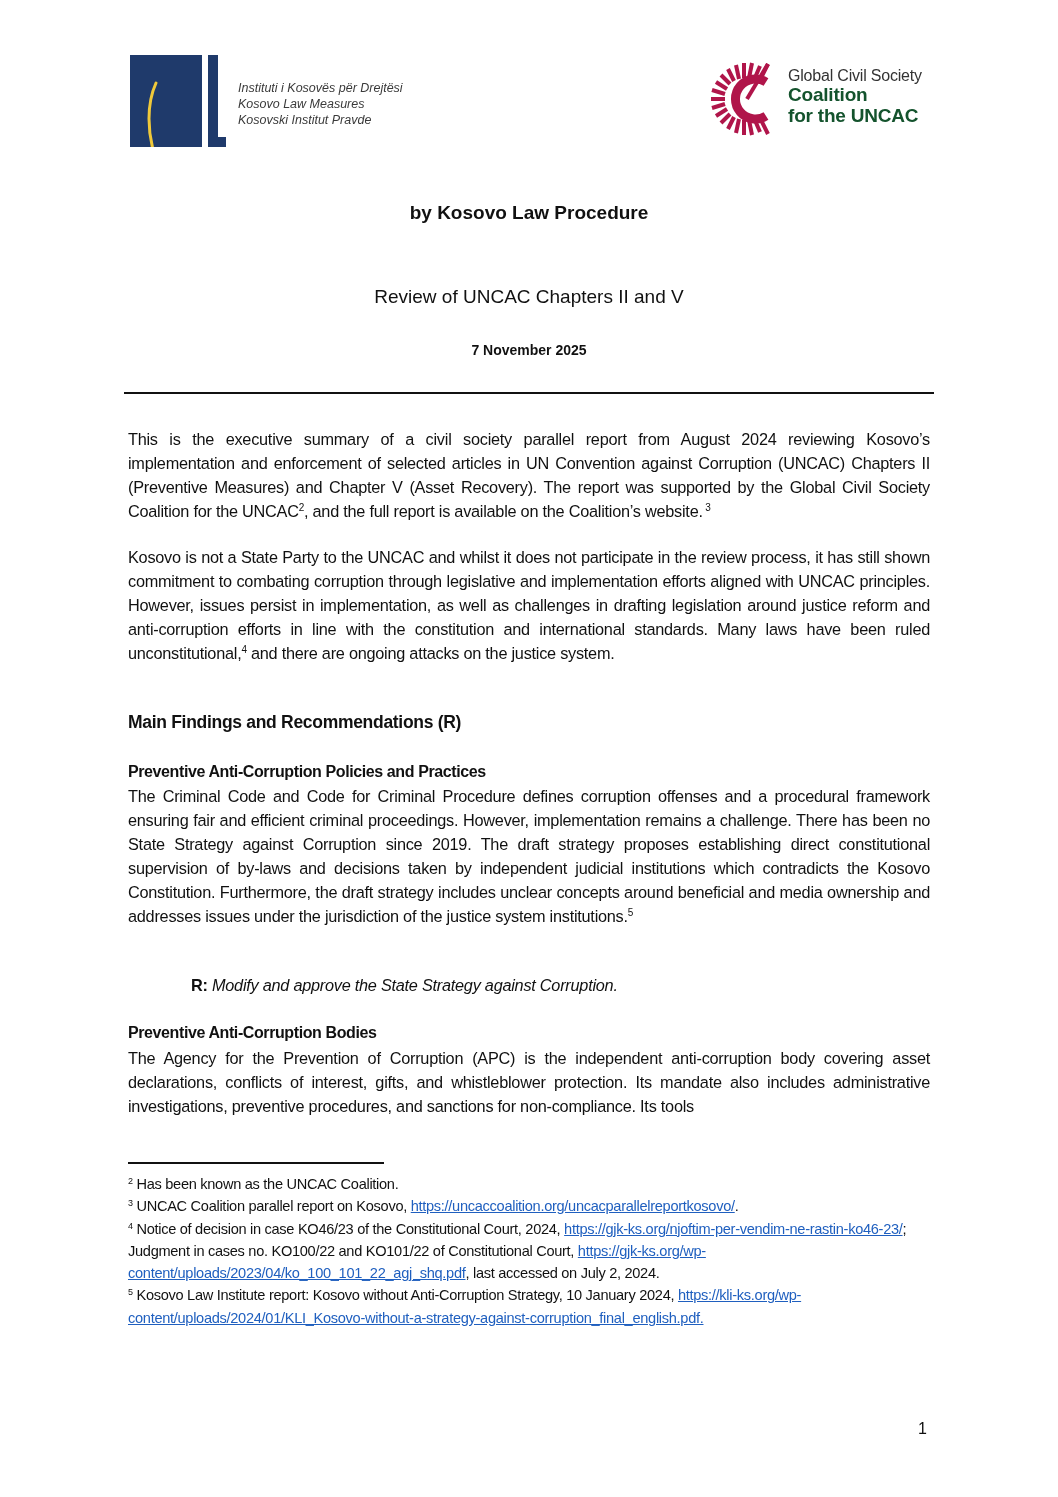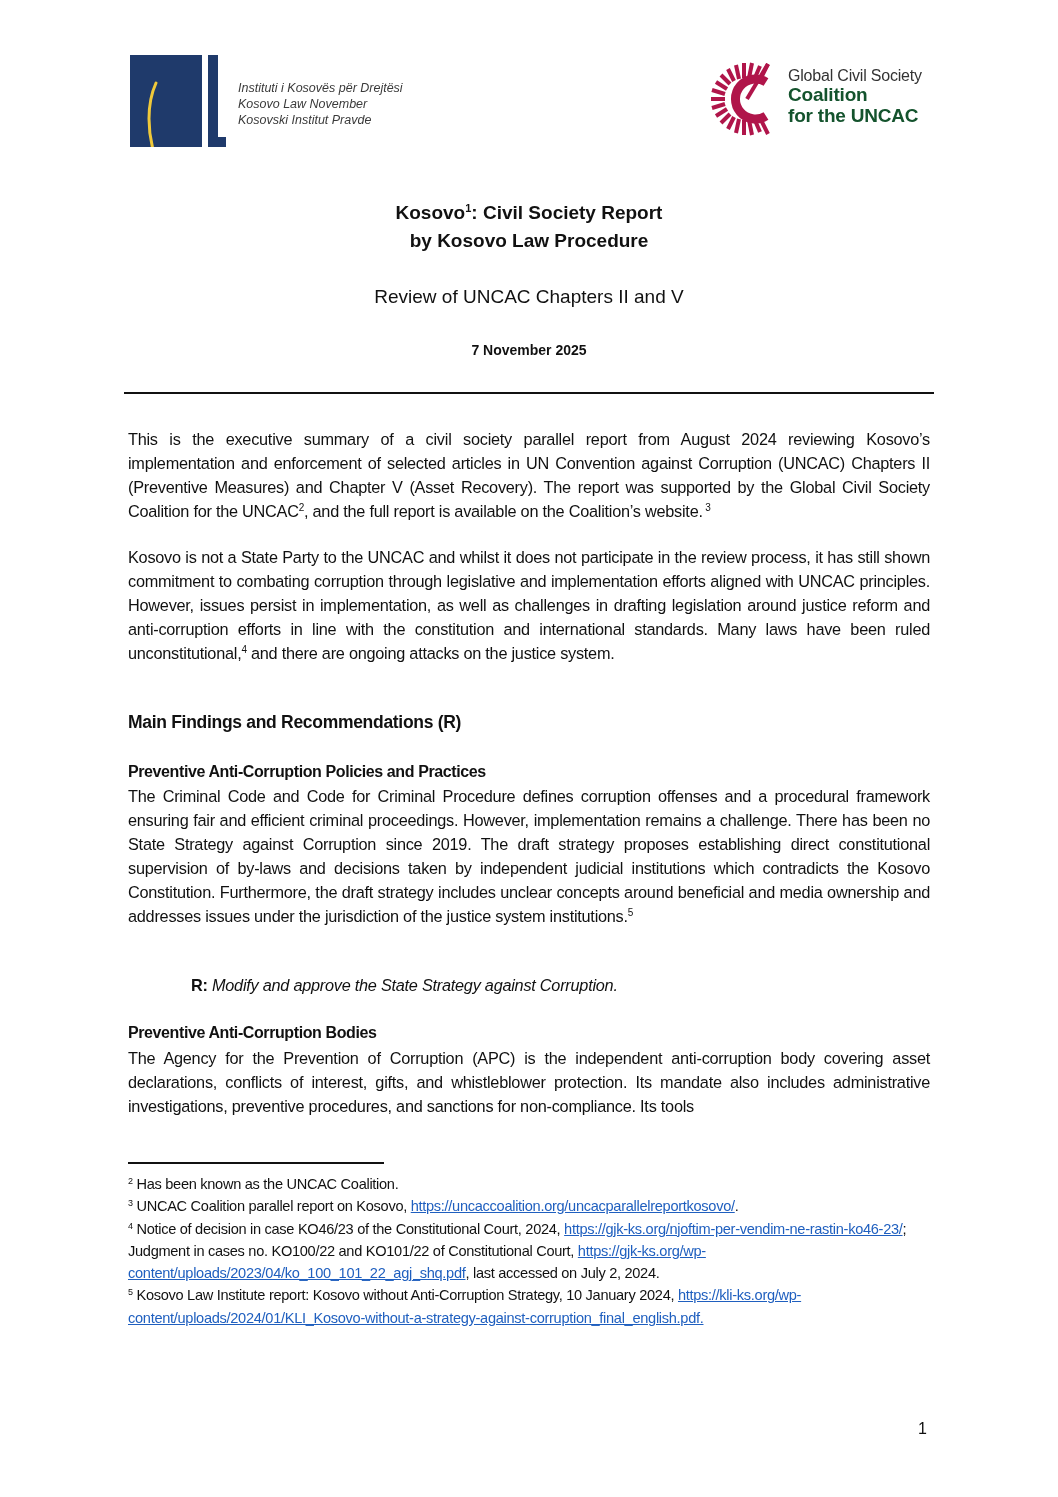--- a/index.html
+++ b/index.html
@@ -62,21 +62,21 @@
 
   <div class="kli-logo">
     <svg class="kli-mark" viewBox="0 0 96 92" width="96" height="92">
       <rect x="0" y="0" width="72" height="92" fill="#1f3a6b"></rect>
       <rect x="78" y="0" width="10" height="92" fill="#1f3a6b"></rect>
       <rect x="78" y="82" width="18" height="10" fill="#1f3a6b"></rect>
       <path d="M26 28 C 16 50, 18 78, 24 98" stroke="#f0c93a" stroke-width="3" fill="none" stroke-linecap="round"></path>
     </svg>
     <div class="kli-text">
       <div>Instituti i Kosovës për Drejtësi</div>
-      <div>Kosovo Law November</div>
+      <div>Kosovo Law Measures</div>
       <div>Kosovski Institut Pravde</div>
     </div>
   </div>
 
   <div class="gcs-logo">
     <svg class="gcs-mark" viewBox="0 0 78 78" width="78" height="78">
       <g stroke="#b0154a" stroke-width="4" stroke-linecap="butt">
         <line x1="39" y1="39" x2="60" y2="4" transform="rotate(0 39 39)"></line>
       </g>
       <g fill="none" stroke="#b0154a" stroke-width="4">
@@ -103,21 +103,20 @@
       <path d="M58 22 A 20 20 0 1 0 58 56" stroke="#b0154a" stroke-width="9" fill="none"></path>
     </svg>
     <div class="gcs-text">
       <div class="gcs-line1">Global Civil Society</div>
       <div class="gcs-line2">Coalition</div>
       <div class="gcs-line3">for the UNCAC</div>
     </div>
   </div>
 
   <div class="title-block title">
-    <div><span>Kosovo</span><sup>1</sup><span>: Civil Society Report</span></div>
     <div>by Kosovo Law Procedure</div>
   </div>
   <div class="title-block subtitle">Review of UNCAC Chapters II and V</div>
   <div class="title-block date">7 November 2025</div>
 
   <div class="rule"></div>
 
   <div class="text para1"><span>This is the executive summary of a civil society parallel report from August 2024 reviewing Kosovo’s implementation and enforcement of selected articles in UN Convention against Corruption (UNCAC) Chapters II (Preventive Measures) and Chapter V (Asset Recovery). The report was supported by the Global Civil Society Coalition for the UNCAC</span><sup>2</sup><span>, and the full report is available on the Coalition’s website.</span><sup> 3</sup></div>
 
   <div class="text para2"><span>Kosovo is not a State Party to the UNCAC and whilst it does not participate in the review process, it has still shown commitment to combating corruption through legislative and implementation efforts aligned with UNCAC principles. However, issues persist in implementation, as well as challenges in drafting legislation around justice reform and anti-corruption efforts in line with the constitution and international standards. Many laws have been ruled unconstitutional,</span><sup>4</sup><span> and there are ongoing attacks on the justice system.</span></div>

